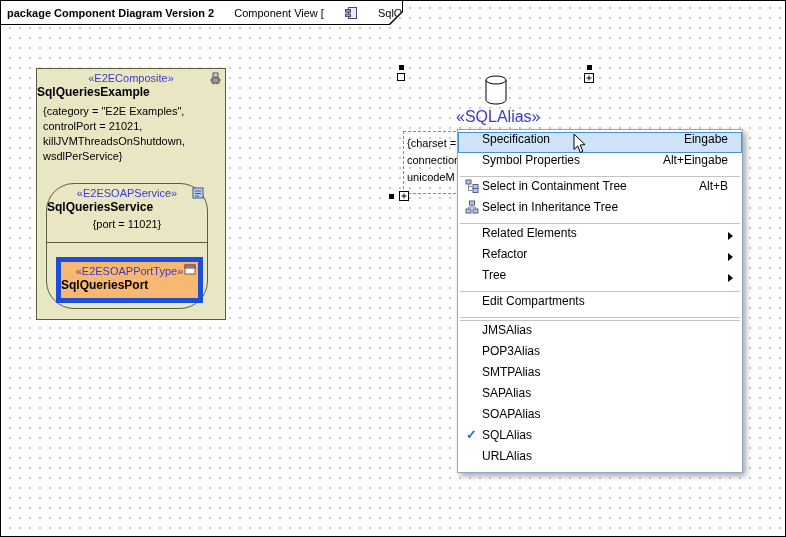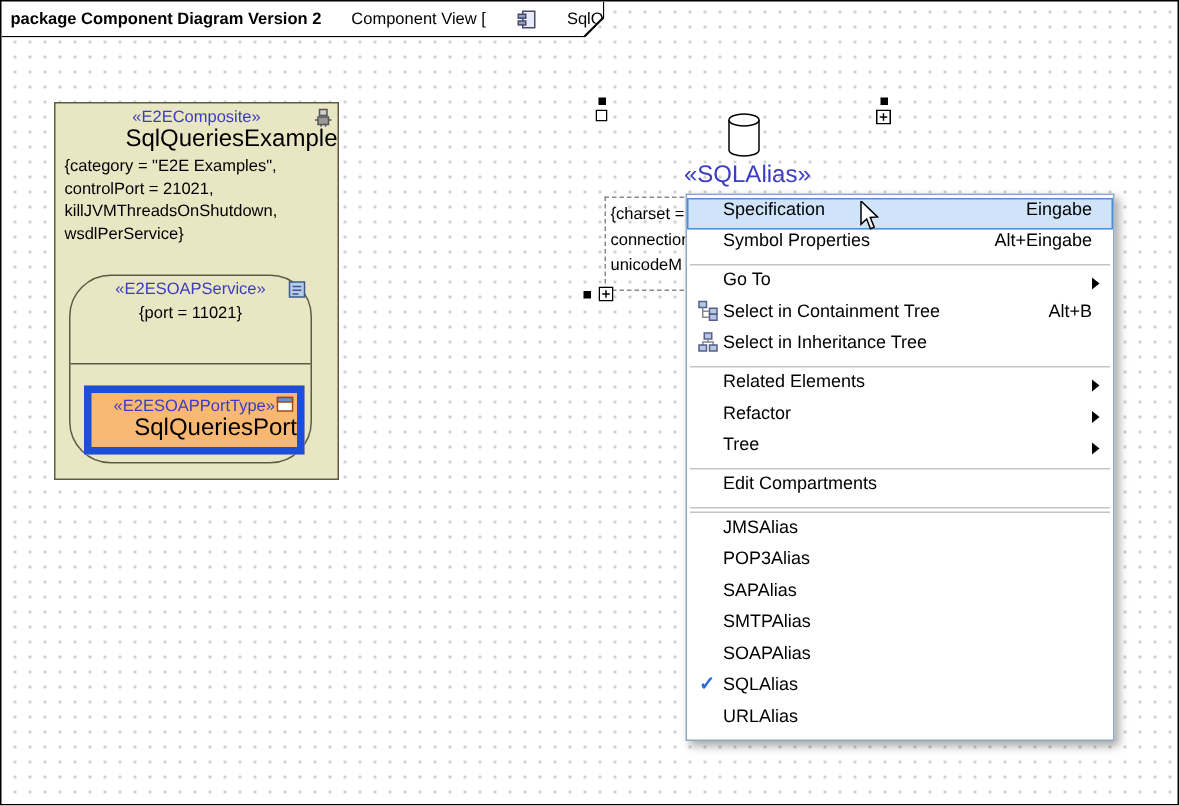--- a/index.html
+++ b/index.html
@@ -15,21 +15,21 @@
     clip-path:polygon(0 0,100% 0,100% 11px,calc(100% - 13px) 100%,0 100%);}
   .tab-fg{position:absolute;left:0;top:0;width:401px;height:23px;background:#fff;
     clip-path:polygon(0 0,100% 0,100% 10px,calc(100% - 13px) 100%,0 100%);
     display:flex;align-items:center;gap:20px;padding:0 18px 0 6px;box-sizing:border-box;
     font-size:11px;white-space:nowrap;}
   .tab-fg b{font-size:11px;}
   
   .uml-box{position:absolute;box-sizing:border-box;border:1px solid #5c5c44;background:var(--box_fill,#e9e6c4);}
   .port{background:var(--port_fill,#f9b871);border:5px solid #1d4ed8;}
   .stereo{color:var(--stereotype_blue,#3b3bc4);font-size:11px;text-align:center;padding-top:3px;line-height:13px;}
-  .uml-name{font-weight:normal;font-size:16px;text-align:right;line-height:15px;}
+  .uml-name{font-weight:bold;font-size:12px;text-align:left;line-height:15px;}
   .props{font-size:11px;line-height:15px;padding:4px 6px 0 6px;white-space:pre-line;}
   .tc{text-align:center;padding-top:2px;}
   .box-icon{position:absolute;right:3px;top:3px;line-height:0;}
   .compartment-line{position:absolute;left:0;right:0;top:58px;border-top:1px solid #5c5c44;}
   
   .alias-label{position:absolute;left:455px;top:107px;width:80px;text-align:center;
     color:var(--stereotype_blue,#3b3bc4);font-size:16px;}
   .dashed-box{position:absolute;left:402px;top:130px;width:118px;height:63px;
     border:1px dashed #8a8a8a;box-sizing:border-box;padding:3px 0 0 3px;}
   .dashed-box div{font-size:11px;line-height:17px;white-space:nowrap;}
@@ -85,20 +85,21 @@
 wsdlPerService}</div>
 
     <div class="uml-box" style="left:9px;top:114px;width:162px;height:126px;border-radius:28px;">
       <span class="box-icon">
         <svg width="12" height="12" viewBox="0 0 12 12">
           <rect x="1" y="1" width="10" height="10" fill="#b9cdea" stroke="#3a5a8a"></rect>
           <path d="M3 4h6M3 6.5h6M3 9h4" stroke="#3a5a8a" fill="none"></path>
         </svg>
       </span>
       <div class="stereo">«E2ESOAPService»</div>
+      <div class="uml-name">SqlQueriesService</div>
       <div class="props tc" style="padding-top:2px;">{port = 11021}</div>
       <div class="compartment-line"></div>
 
       <div class="uml-box port" style="left:9px;top:73px;width:147px;height:46px;">
         <span class="box-icon" style="right:2px;top:2px;">
           <svg width="12" height="11" viewBox="0 0 12 11">
             <rect x="1" y="1" width="10" height="9" fill="#fff" stroke="#a04a1a"></rect>
             <rect x="1" y="1" width="10" height="3" fill="#6a8fd0" stroke="#a04a1a"></rect>
           </svg>
         </span>
@@ -149,25 +150,20 @@
       <span class="mlabel">Specification</span>
       <span class="mshortcut">Eingabe</span>
     </div>
     <div class="mrow">
       <span class="micon"></span>
       <span class="mlabel">Symbol Properties</span>
       <span class="mshortcut">Alt+Eingabe</span>
     </div>
     <div class="msep"></div>
     <div class="mrow">
-      <span class="micon"></span>
-      <span class="mlabel">Go To</span>
-      <span class="marrow"></span>
-    </div>
-    <div class="mrow">
       <span class="micon">
         <svg width="14" height="14" viewBox="0 0 14 14">
           <rect x="1" y="1" width="5" height="4" fill="#b8c8e4" stroke="#55608a"></rect>
           <path d="M3.5 5v6.5h4M3.5 7.5h4" stroke="#888" fill="none"></path>
           <rect x="8" y="5.5" width="5" height="4" fill="#b8c8e4" stroke="#55608a"></rect>
           <rect x="8" y="9.5" width="5" height="4" fill="#b8c8e4" stroke="#55608a"></rect>
         </svg>
       </span>
       <span class="mlabel">Select in Containment Tree</span>
       <span class="mshortcut">Alt+B</span>
@@ -209,25 +205,25 @@
     <div class="mrow">
       <span class="micon"></span>
       <span class="mlabel">JMSAlias</span>
     </div>
     <div class="mrow">
       <span class="micon"></span>
       <span class="mlabel">POP3Alias</span>
     </div>
     <div class="mrow">
       <span class="micon"></span>
+      <span class="mlabel">SMTPAlias</span>
+    </div>
+    <div class="mrow">
+      <span class="micon"></span>
       <span class="mlabel">SAPAlias</span>
-    </div>
-    <div class="mrow">
-      <span class="micon"></span>
-      <span class="mlabel">SMTPAlias</span>
     </div>
     <div class="mrow">
       <span class="micon"></span>
       <span class="mlabel">SOAPAlias</span>
     </div>
     <div class="mrow">
       <span class="micon">
           <span class="check">✓</span>
         </span>
       <span class="mlabel">SQLAlias</span>

